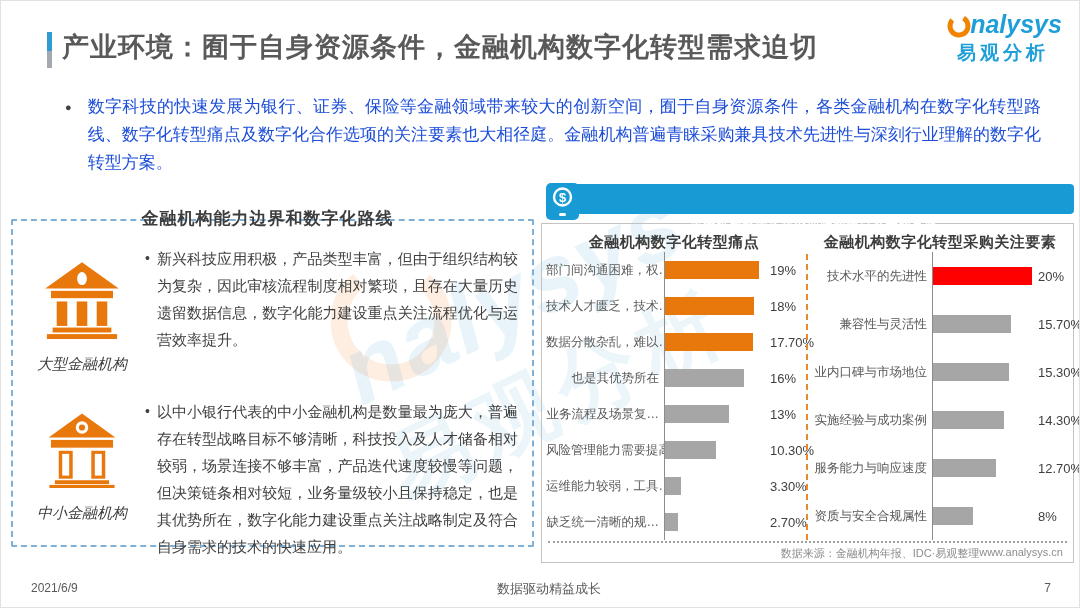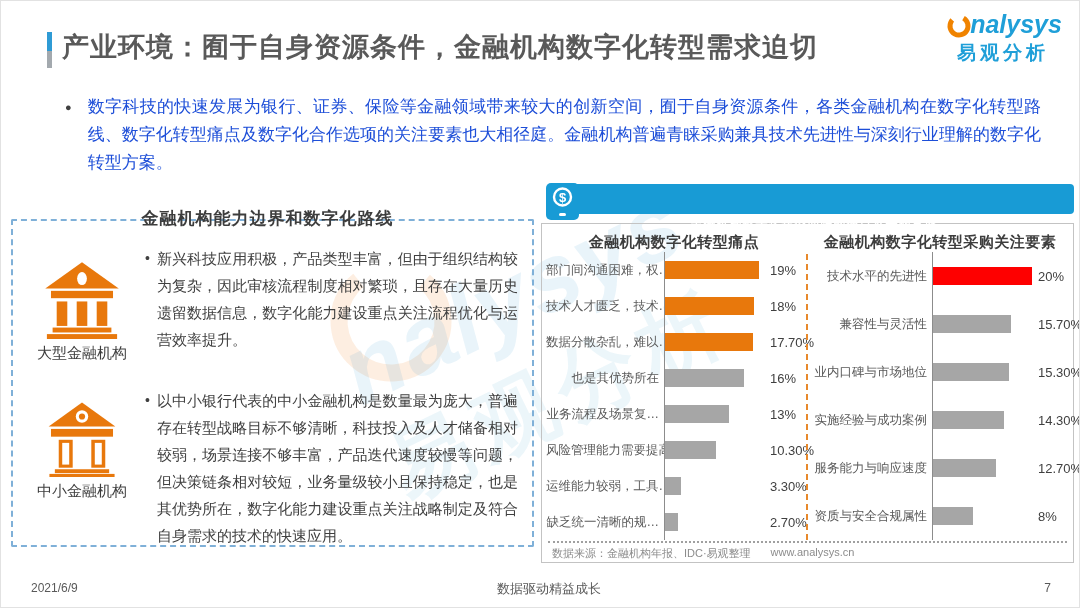--- a/index.html
+++ b/index.html
@@ -36,21 +36,21 @@
   .intro-text { font-size:17px; color:#1d4ed8; line-height:28px; text-align:justify; }
 
   
   .left-heading { position:absolute; left:5px; top:186px; width:523px; text-align:center;
     font-size:17px; font-weight:bold; color:#3d3d3d; z-index:3; letter-spacing:1px;margin-top:20px; }
   .left-panel { position:absolute; left:10px; top:218px; width:523px; height:328px;
     border:2px dashed #7fb0d8; border-radius:2px; padding:24px 14px 10px 16px; z-index:2; }
   .inst-row { display:flex; gap:10px; }
   .inst-row.first { margin-bottom:24px; }
   .inst-icon-col { width:106px; flex:none; text-align:center; padding-top:14px; }
-  .inst-label { font-size:15px; color:#3d3d3d; margin-top:1px; white-space:nowrap; }
+  .inst-label { font-size:15px; color:#3d3d3d; margin-top:12px; white-space:nowrap;font-style:italic; }
   .inst-text { flex:1; display:flex; gap:7px; font-size:15px; line-height:27px;
     color:#404040; text-align:justify; }
   .inst-bullet { flex:none; font-size:14px; color:#404040; }
 
   
   .banner { position:absolute; left:540px; top:182px; width:533px; height:38px; z-index:3; }
   .banner-bar { position:absolute; left:13px; top:1px; right:0; height:30px;
     background:#189bd5; border-radius:4px; display:flex; align-items:center; justify-content:center; }
   .banner-title { color:#ffffff; font-size:12px; font-weight:bold; letter-spacing:1px;margin-top:48px; }
   .banner-icon { position:absolute; left:5px; top:0; }
@@ -69,21 +69,21 @@
   .bar-row { flex:1; display:flex; align-items:center; }
   .bar-label { width:118px; flex:none; text-align:right; padding-right:5px;
     font-size:12.5px; color:#595959; white-space:nowrap; }
   .bar-track { width:100px; flex:none; height:100%; border-left:1px solid #8c8c8c;
     display:flex; align-items:center; }
   .bar { height:18px; }
   .bar-value { margin-left:6px; font-size:13px; color:#404040; white-space:nowrap; }
   .panel-dotline { position:absolute; left:6px; right:6px; top:317px;
     border-top:2px dotted #a0a0a0; }
   .panel-source { position:absolute; left:10px; right:10px; top:322px;
-    display:flex; justify-content:flex-start; font-size:11px; color:#8c8c8c;gap:20px; }
+    display:flex; justify-content:flex-end; font-size:11px; color:#8c8c8c; }
 
   
   .footer-date { position:absolute; left:30px; top:580px; font-size:12px; color:#595959; z-index:3; }
   .footer-center { position:absolute; left:0; right:0; top:579px; text-align:center;
     font-size:13px; color:#595959; z-index:3;margin-left:18px; }
   .footer-page { position:absolute; right:28px; top:580px; font-size:12px; color:#595959; z-index:3; }
 </style>
 </head>
 <body>
 

